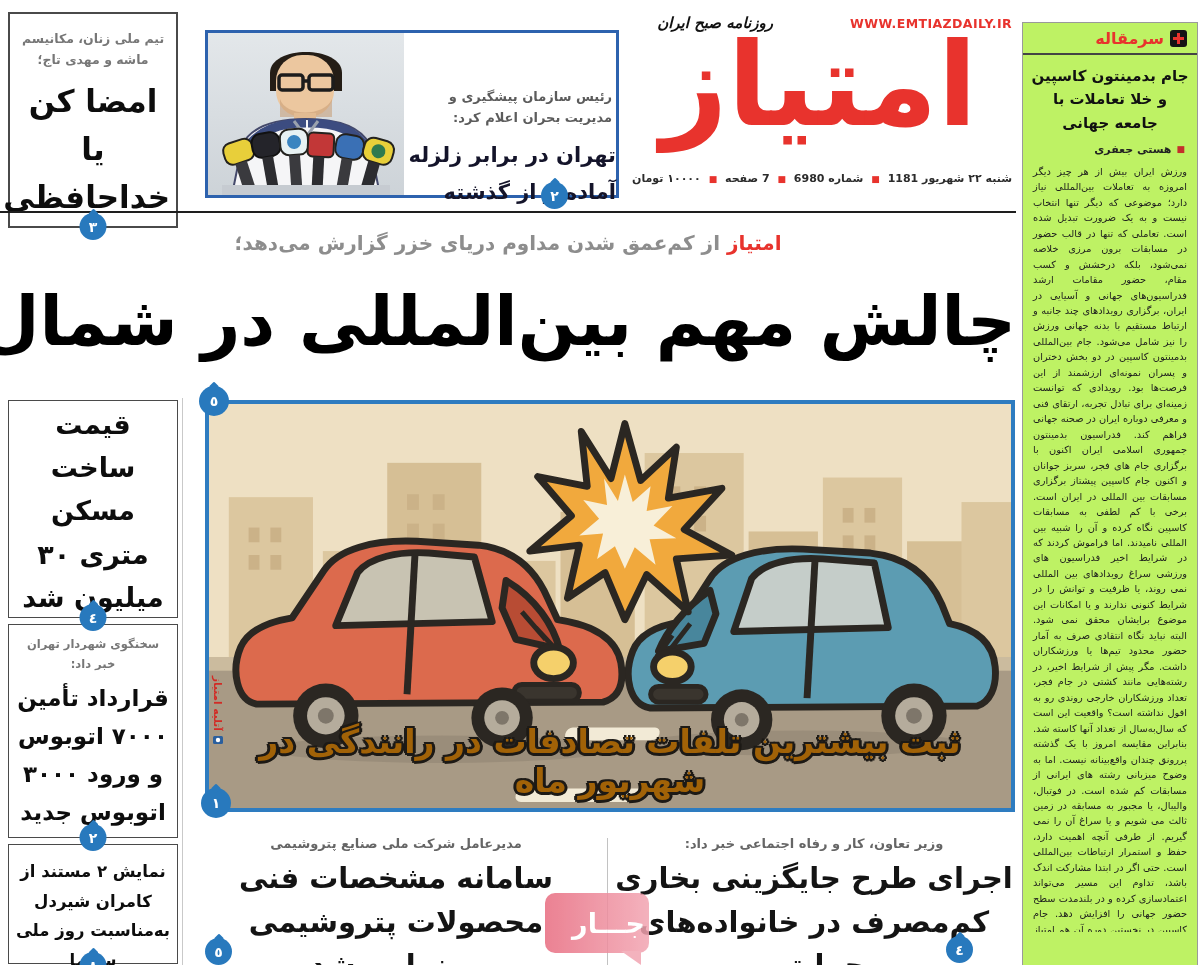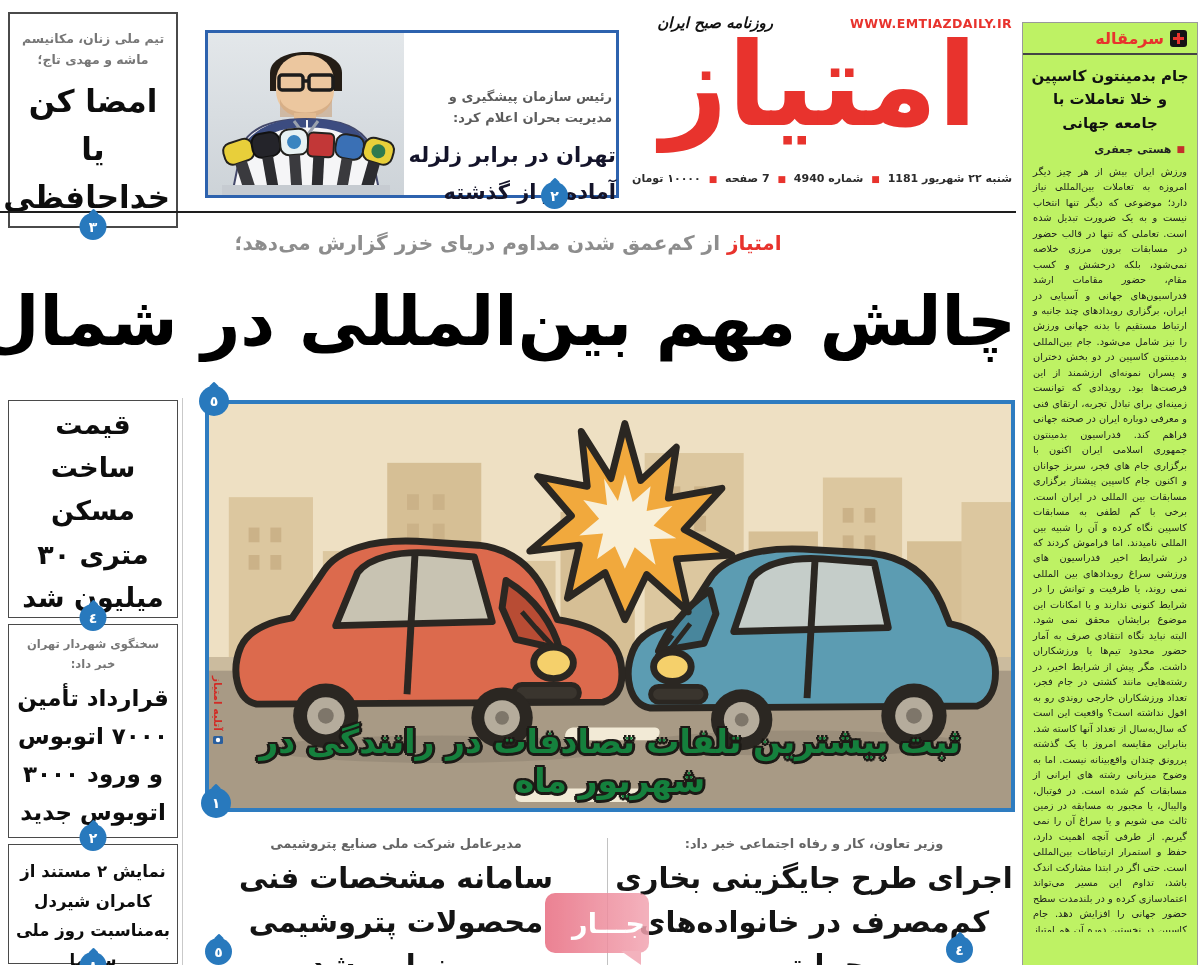--- a/index.html
+++ b/index.html
@@ -74,21 +74,21 @@
              color:#000; font-weight:900; font-size:68px; line-height:132px;
              white-space:nowrap; }
 
   
   .cartoon { left:205px; top:400px; width:810px; height:412px;
              border:4px solid #2e7cc0; background:#eee0c3; }
   .cartoon svg { display:block; width:100%; height:100%; }
   .cartoon .badge-5 { top:-18px; left:-10px; width:30px; height:30px; }
   .cartoon .badge-1 { bottom:-10px; left:-8px; width:30px; height:30px; }
   .caption { position:absolute; bottom:8px; left:0; width:100%;
-             text-align:center; direction:rtl; color:#15803d; font-weight:900;
+             text-align:center; direction:rtl; color:#a16207; font-weight:900;
              font-size:33px;
              text-shadow:-2px -2px 0 #1d1a16, 2px -2px 0 #1d1a16,
                          -2px 2px 0 #1d1a16, 2px 2px 0 #1d1a16,
                           0 3px 0 #1d1a16, 3px 0 0 #1d1a16, -3px 0 0 #1d1a16; }
   .credit { position:absolute; left:3px; bottom:64px; direction:rtl;
             writing-mode:vertical-rl; color:#d22b25; font-size:10.5px;
             font-weight:bold; letter-spacing:1px; display:flex;
             align-items:center; gap:4px; }
 
   
@@ -214,21 +214,21 @@
   <span class="badge" style="bottom:-14px; right:48px;">٢</span>
 </section>
 
 <header>
   <div class="abs website">WWW.EMTIAZDAILY.IR</div>
   <div class="abs tagline">روزنامه صبح ایران</div>
   <div class="abs logo">امتیاز</div>
   <div class="abs dateline">
     <span>شنبه ٢٢ شهریور 1181</span>
     <span class="sep">■</span>
-    <span>شماره 4940</span>
+    <span>شماره 6980</span>
     <span class="sep">■</span>
     <span>7 صفحه</span>
     <span class="sep">■</span>
     <span>١٠٠٠٠ تومان</span>
   </div>
 </header>
 
 <div class="abs rule-top"></div>
 
 <div class="abs lead-kick">

